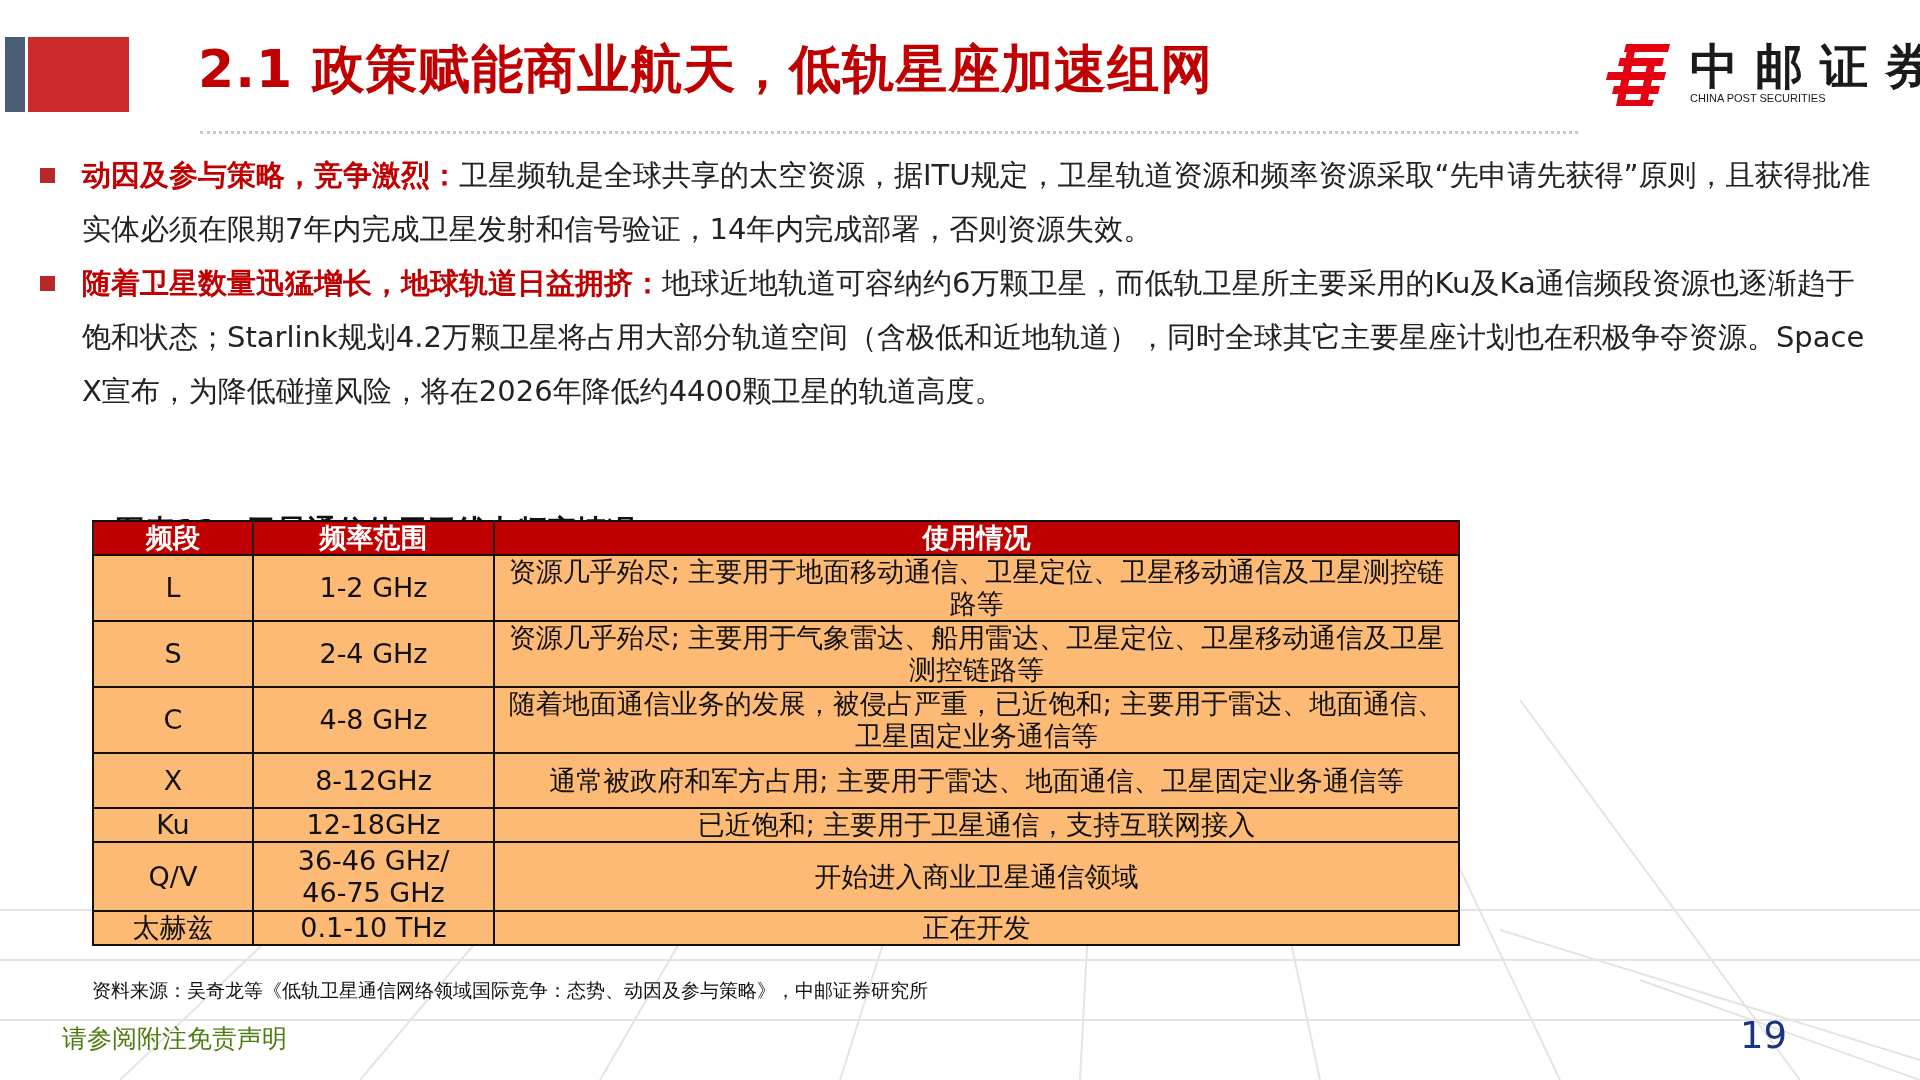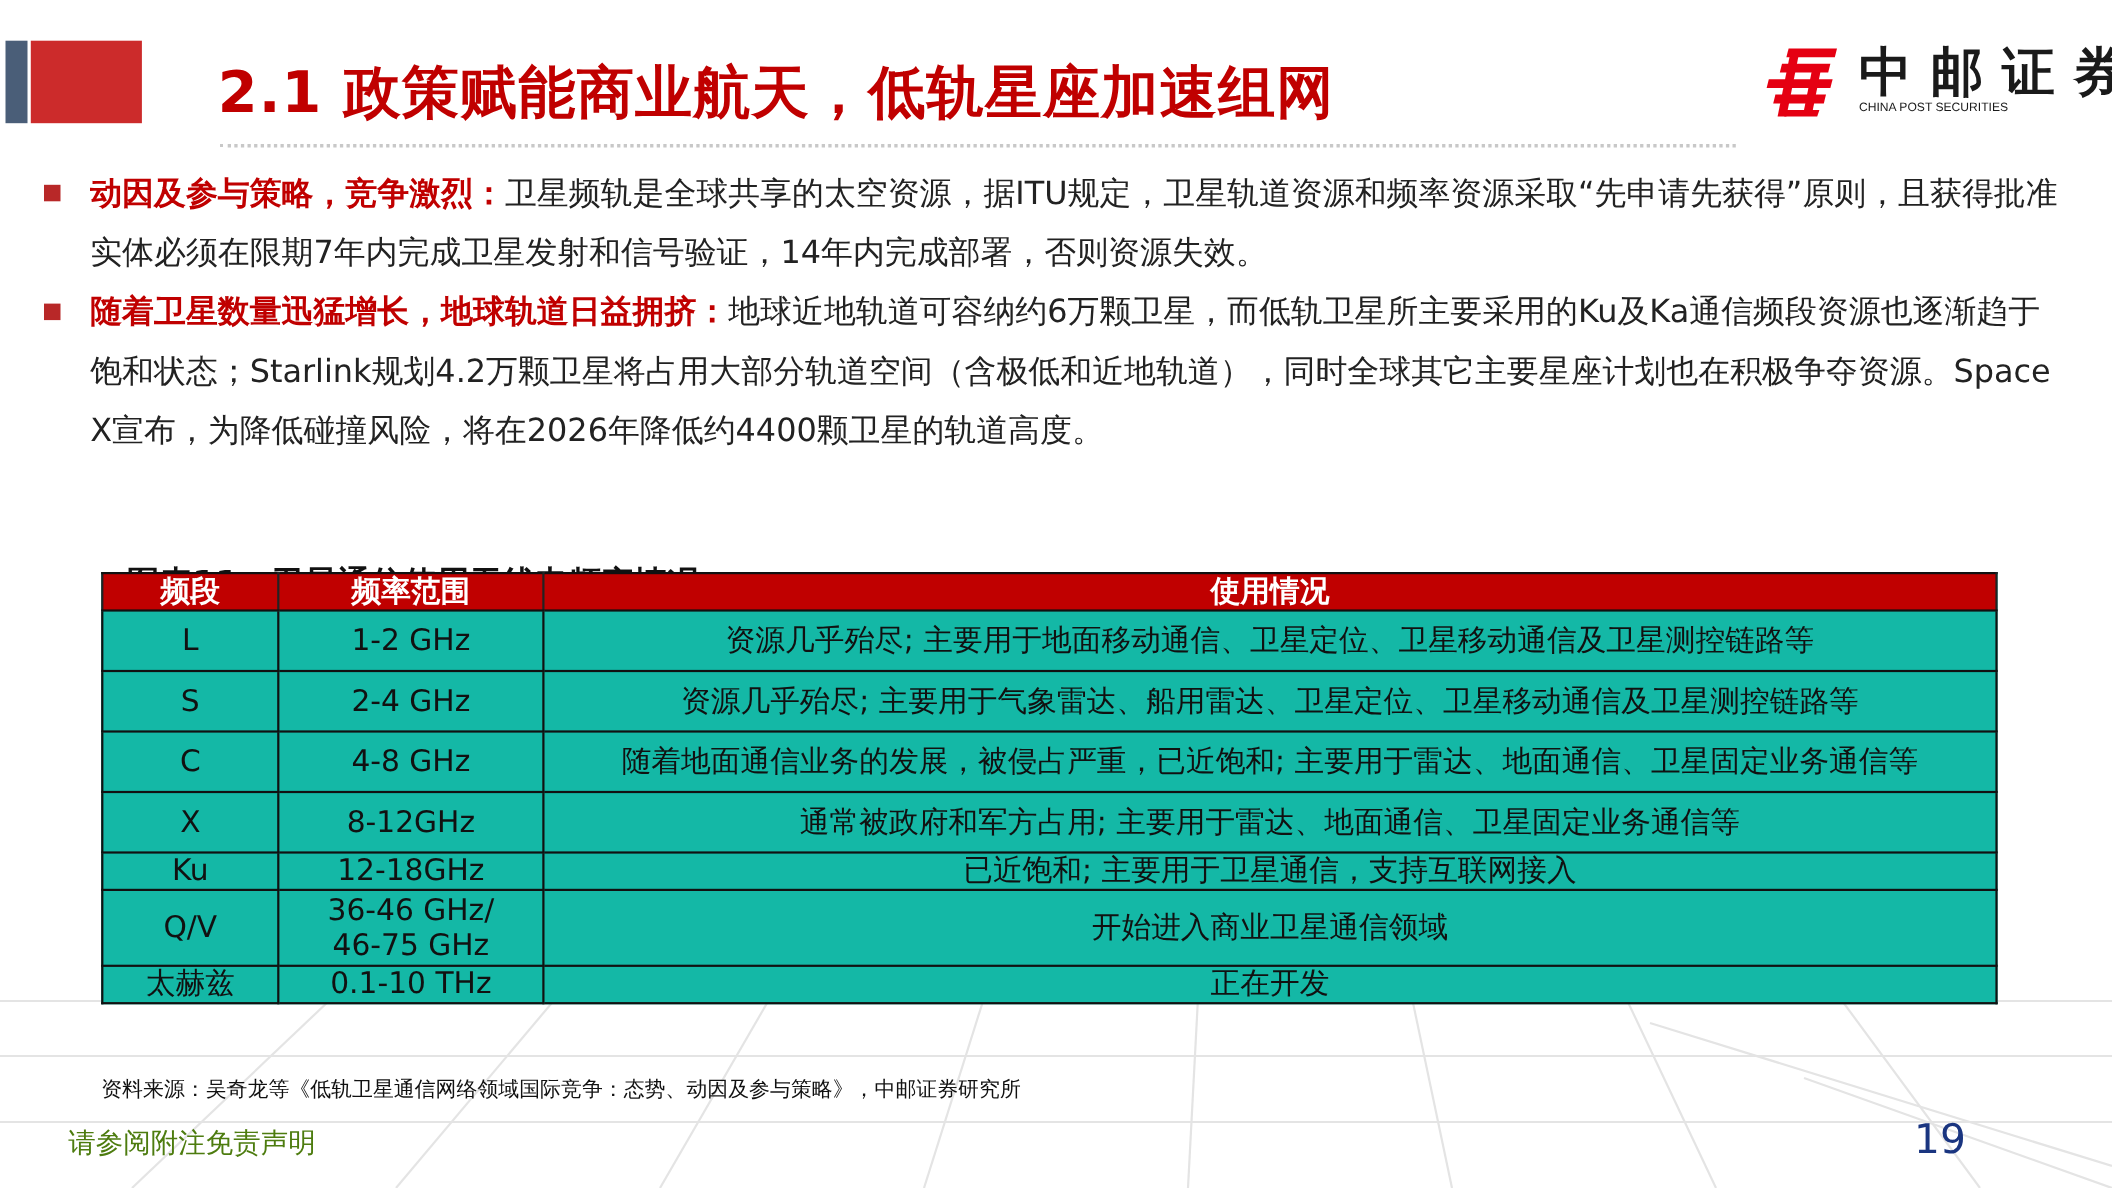--- a/index.html
+++ b/index.html
@@ -10,21 +10,21 @@
       font-family: "DejaVu Sans", "Liberation Sans", sans-serif;
       color: #1a1a1a;
     }
     .bg-grid { position: absolute; left: 0; top: 0; width: 1920px; height: 1080px; z-index: 0; }
     .layer { position: relative; z-index: 1; }
 
     .deco-blue { position: absolute; left: 5px; top: 37px; width: 20px; height: 75px; background: #4a5e78; }
     .deco-red { position: absolute; left: 28px; top: 37px; width: 101px; height: 75px; background: #cc2b2b; }
 
     .title {
-      position: absolute; left: 198px; top: 52px;
+      position: absolute; left: 198px; top: 36px;
       font-size: 52px; font-weight: bold; color: #c00000;
       letter-spacing: 1px; white-space: nowrap; line-height: 66px;
     }
     .dotted {
       position: absolute; left: 200px; top: 131px; width: 1378px; height: 0;
       border-top: 3px dotted #c8c8c8;
     }
 
     .logo { position: absolute; left: 1604px; top: 40px; width: 290px; height: 70px; }
     .logo-mark { position: absolute; left: 0; top: 2px; width: 70px; height: 66px; }
@@ -41,22 +41,22 @@
     .bullet { position: relative; padding-left: 42px; font-size: 29px; line-height: 54px; color: #222; }
     .bullet .sq { position: absolute; left: 0; top: 20px; width: 15px; height: 15px; background: #b82828; }
     .bullet .lead { color: #c00000; font-weight: bold; }
 
     .caption {
       position: absolute; left: 115px; top: 470px;
       font-size: 30px; font-weight: bold; color: #111; white-space: nowrap; line-height: 40px; margin-top: 41px;
     }
 
     table.freq {
-      position: absolute; left: 92px; top: 520px; width: 1724px;
-      border-collapse: collapse; background: #14b8a6; padding-left: 24px;
+      position: absolute; left: 92px; top: 520px; width: 1368px;
+      border-collapse: collapse; background: #fdba74; padding-left: 24px;
     }
     table.freq th, table.freq td {
       border: 2px solid #111; text-align: center; vertical-align: middle;
       font-size: 27px; line-height: 32px; padding: 0 6px;
     }
     table.freq th {
       background: #c00000; color: #fff; font-weight: bold; height: 34px;
       border-color: #111 #222 #111 #222;
     }
     table.freq td { color: #111; }

